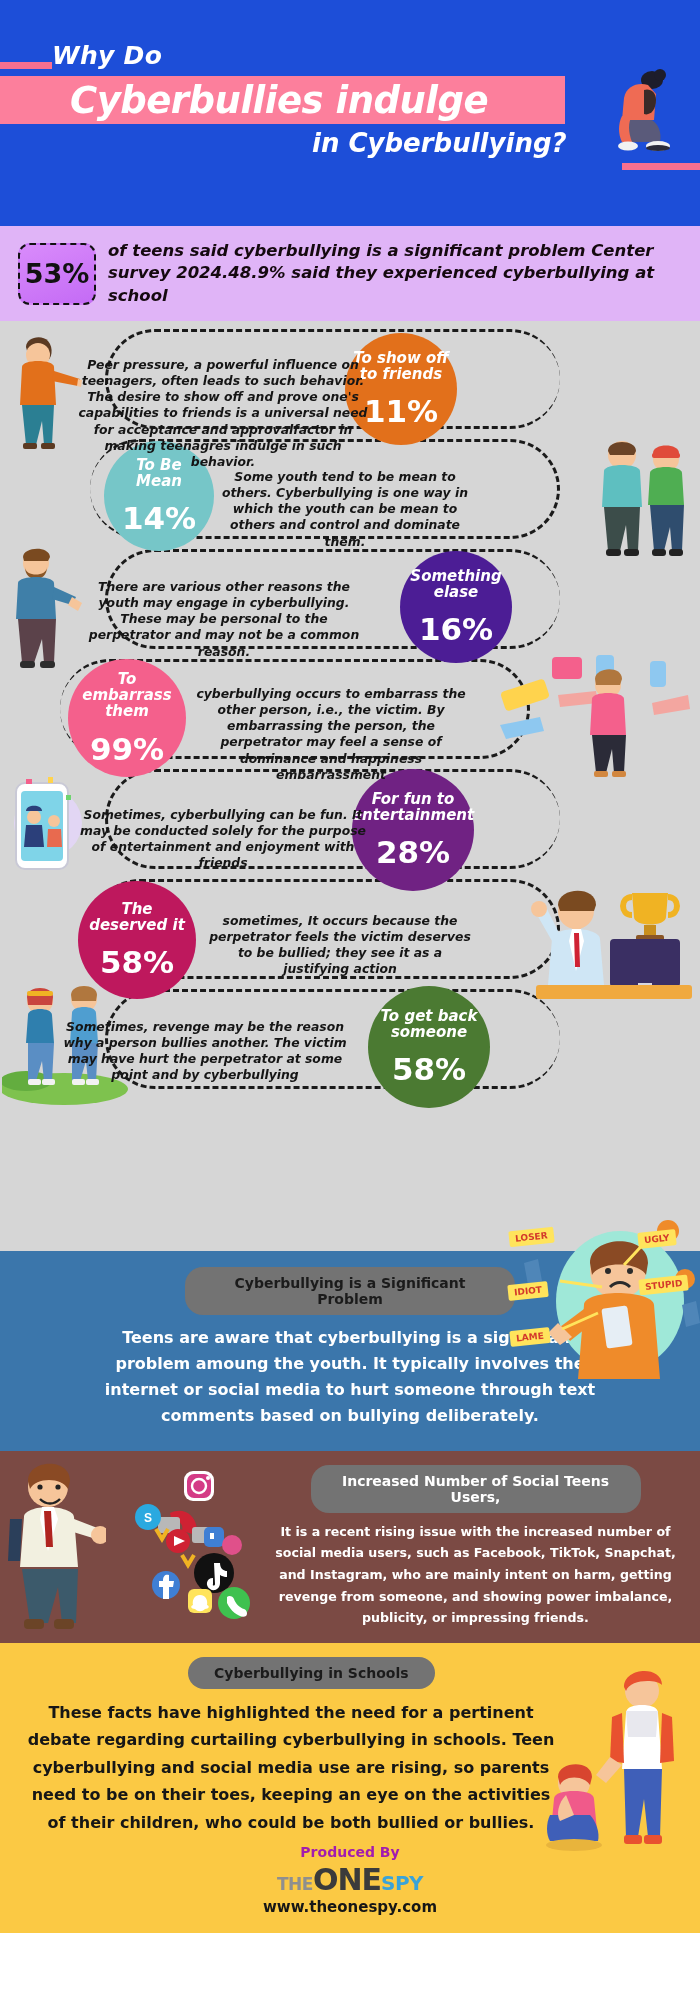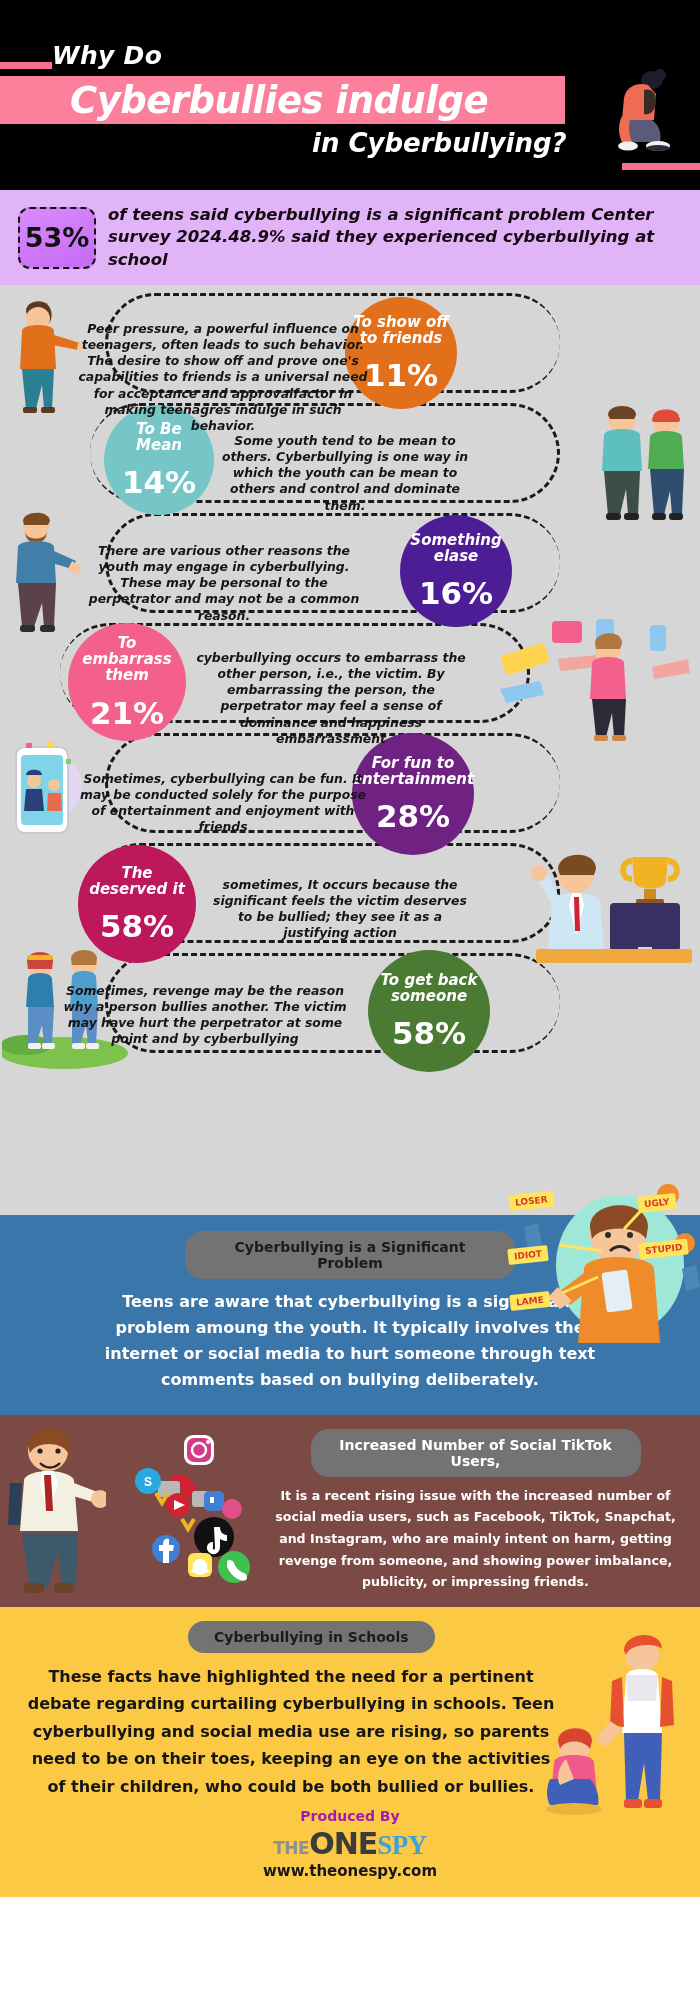--- a/index.html
+++ b/index.html
@@ -12,22 +12,22 @@
     position: relative;
     width: 700px;
     height: 2000px;
     overflow: hidden;
     background: #ffffff;
   }
 
   
   .header {
     position: relative;
-    height: 190px;
-    background: #000000;
+    height: 226px;
+    background: #1d4ed8;
     overflow: hidden;
   }
   .hdr-rule-left {
     position: absolute;
     left: 0; top: 62px;
     width: 52px; height: 7px;
     background: #f9708f;
   }
   .hdr-rule-right {
     position: absolute;
@@ -225,21 +225,21 @@
     font-weight: bold;
     margin-top: 8px;
   }
   .logo {
     text-align: center;
     margin-top: 2px;
     white-space: nowrap;
   }
   .logo .the { color: #8f8f8f; font-size: 17px; font-weight: bold; letter-spacing:-.5px;}
   .logo .one { color: #3b3b3b; font-size: 30px; font-weight: bold; letter-spacing:-1px;}
-  .logo .spy { color: #3aa3d8; font-size: 27px; font-weight: bold; letter-spacing:-.5px;font-family:Liberation Serif, serif;}
+  .logo .spy { color: #3aa3d8; font-size: 20px; font-weight: bold; letter-spacing:-.5px;}
   .site {
     text-align: center;
     color: #161616;
     font-size: 15px;
     font-weight: bold;
     margin-top: 1px;
   }
 
   
   .ill { position: absolute; z-index: 2; }
@@ -345,21 +345,21 @@
       <rect x="38" y="120" width="15" height="7" rx="3" fill="#2d2d2d"></rect>
     </svg>
     <div class="desc" style="left:84px; top:258px; width:280px;">There are various other reasons the youth may engage in cyberbullying. These may be personal to the perpetrator and may not be a common reason.</div>
     <div class="bubble" style="left:400px; top:230px; width:112px; height:112px; background:#4c1d95;justify-content:center;">
       <span class="lbl">Something elase</span>
       <span class="pct">16%</span>
     </div>
 
     <div class="bubble" style="left:68px; top:338px; width:118px; height:118px; background:#f4608c;">
       <span class="lbl">To embarrass them</span>
-      <span class="pct">21%</span>
+      <span class="pct">99%</span>
     </div>
     <div class="desc" style="left:196px; top:365px; width:270px;">cyberbullying occurs to embarrass the other person, i.e., the victim. By embarrassing the person, the perpetrator may feel a sense of dominance and happiness embarrassment</div>
     <svg class="ill" style="left:500px; top:330px; width:190px; height:130px;" viewBox="0 0 190 130">
       <rect x="2" y="34" width="46" height="20" rx="4" fill="#ffd34d" transform="rotate(-18 25 44)"></rect>
       <rect x="52" y="6" width="30" height="22" rx="4" fill="#f4608c"></rect>
       <rect x="96" y="4" width="18" height="26" rx="4" fill="#8ec8f0"></rect>
       <rect x="150" y="10" width="16" height="26" rx="4" fill="#8ec8f0"></rect>
       <path d="M0 74 L40 66 L44 80 L6 88 Z" fill="#8ec8f0"></path>
       <path d="M58 44 L96 40 L98 52 L60 56 Z" fill="#f3a6a0"></path>
       <path d="M152 52 L188 44 L190 58 L154 64 Z" fill="#f3a6a0"></path>
@@ -387,21 +387,21 @@
     <div class="desc" style="left:78px; top:486px; width:290px;">Sometimes, cyberbullying can be fun. It may be conducted solely for the purpose of entertainment and enjoyment with friends</div>
     <div class="bubble" style="left:352px; top:448px; width:122px; height:122px; background:#702283;">
       <span class="lbl">For fun to entertainment</span>
       <span class="pct">28%</span>
     </div>
 
     <div class="bubble" style="left:78px; top:560px; width:118px; height:118px; background:#be185d;">
       <span class="lbl">The deserved it</span>
       <span class="pct">58%</span>
     </div>
-    <div class="desc" style="left:206px; top:592px; width:268px;">sometimes, It occurs because the significant feels the victim deserves to be bullied; they see it as a justifying action</div>
+    <div class="desc" style="left:206px; top:592px; width:268px;">sometimes, It occurs because the perpetrator feels the victim deserves to be bullied; they see it as a justifying action</div>
     <svg class="ill" style="left:528px; top:550px; width:165px; height:145px;" viewBox="0 0 165 145">
       <path d="M104 22 L140 22 L138 46 C138 56 106 56 106 46 Z" fill="#f0b323"></path>
       <rect x="116" y="54" width="12" height="12" fill="#c98f1c"></rect>
       <rect x="108" y="64" width="28" height="10" rx="2" fill="#8a5626"></rect>
       <path d="M140 26 C152 26 152 44 140 44" fill="none" stroke="#f0b323" stroke-width="6"></path>
       <path d="M104 26 C92 26 92 44 104 44" fill="none" stroke="#f0b323" stroke-width="6"></path>
       <circle cx="48" cy="40" r="18" fill="#f6c59a"></circle>
       <path d="M30 34 C30 16 68 14 68 34 L66 40 L32 40 Z" fill="#7a4a20"></path>
       <rect x="44" y="54" width="9" height="10" fill="#f6c59a"></rect>
       <path d="M24 68 C24 62 36 58 48 58 C60 58 72 62 72 68 L76 114 L20 114 Z" fill="#cfe6f5"></path>
@@ -503,21 +503,21 @@
       <circle cx="70" cy="116" r="14" fill="#3f7fd4"></circle>
       <path d="M73 106 L73 112 L78 112 L77 118 L73 118 L73 130 L67 130 L67 118 L63 118 L63 112 L67 112 C67 106 70 105 73 106 Z" fill="#fff"></path>
       <rect x="92" y="120" width="24" height="24" rx="6" fill="#ffe45c"></rect>
       <path d="M104 126 C110 126 112 132 111 136 C114 137 113 140 109 140 C106 143 102 143 99 140 C95 140 94 137 97 136 C96 132 98 126 104 126 Z" fill="#fff"></path>
       <circle cx="138" cy="134" r="16" fill="#3fc14f"></circle>
       <path d="M131 128 C133 126 137 127 138 130 C139 134 144 139 148 140 C151 141 152 145 150 147 C145 150 135 143 131 134 Z" fill="#fff"></path>
       <path d="M86 86 L92 96 L98 86" fill="none" stroke="#f0b323" stroke-width="4"></path>
       <path d="M60 60 L66 70 L72 60" fill="none" stroke="#f0b323" stroke-width="4"></path>
     </svg>
     <div class="inner">
-      <div class="pill white">Increased Number of Social TikTok Users,</div>
+      <div class="pill white">Increased Number of Social Teens Users,</div>
       <div class="body">It is a recent rising issue with the increased number of social media users, such as Facebook, TikTok, Snapchat, and Instagram, who are mainly intent on harm, getting revenge from someone, and showing power imbalance, publicity, or impressing friends.</div>
     </div>
   </div>
 
   <div class="sec-yellow">
     <div class="pill">Cyberbullying in Schools</div>
     <div class="body">These facts have highlighted the need for a pertinent debate regarding curtailing cyberbullying in schools. Teen cyberbullying and social media use are rising, so parents need to be on their toes, keeping an eye on the activities of their children, who could be both bullied or bullies.</div>
 
     <svg class="ill" style="right:6px; top:22px; width:150px; height:200px;" viewBox="0 0 150 200">
       <circle cx="98" cy="26" r="17" fill="#f6c59a"></circle>

